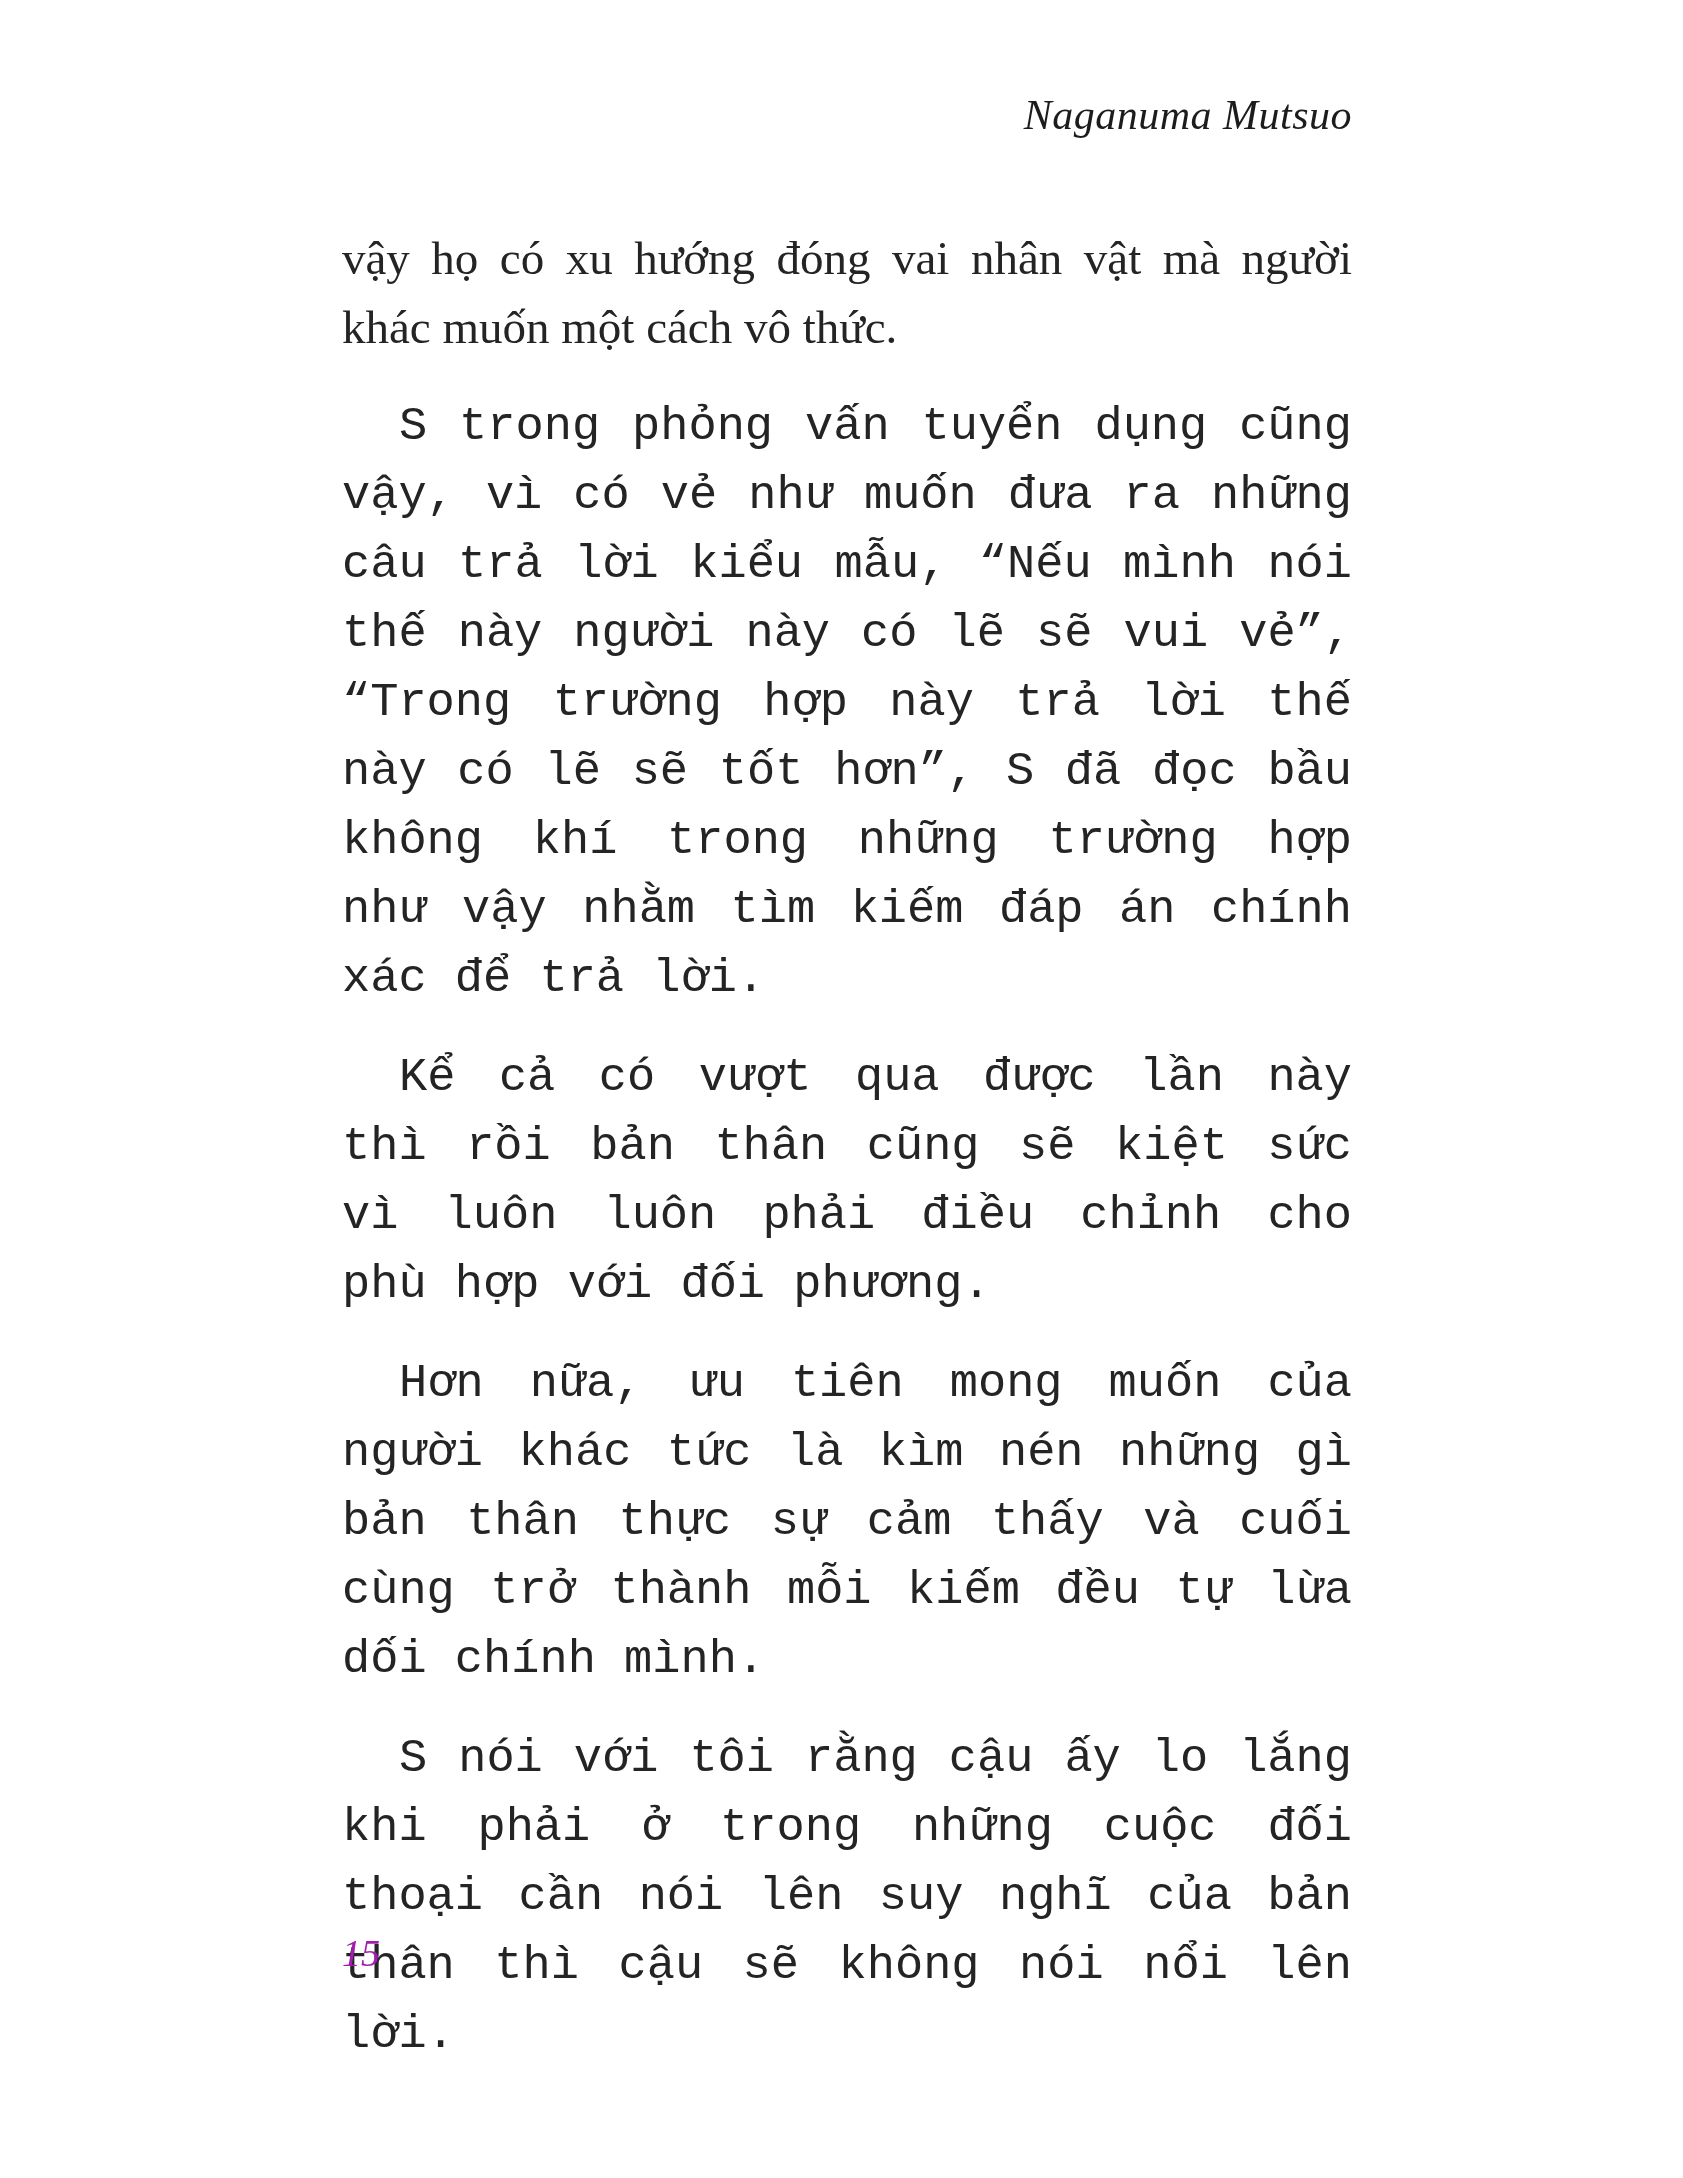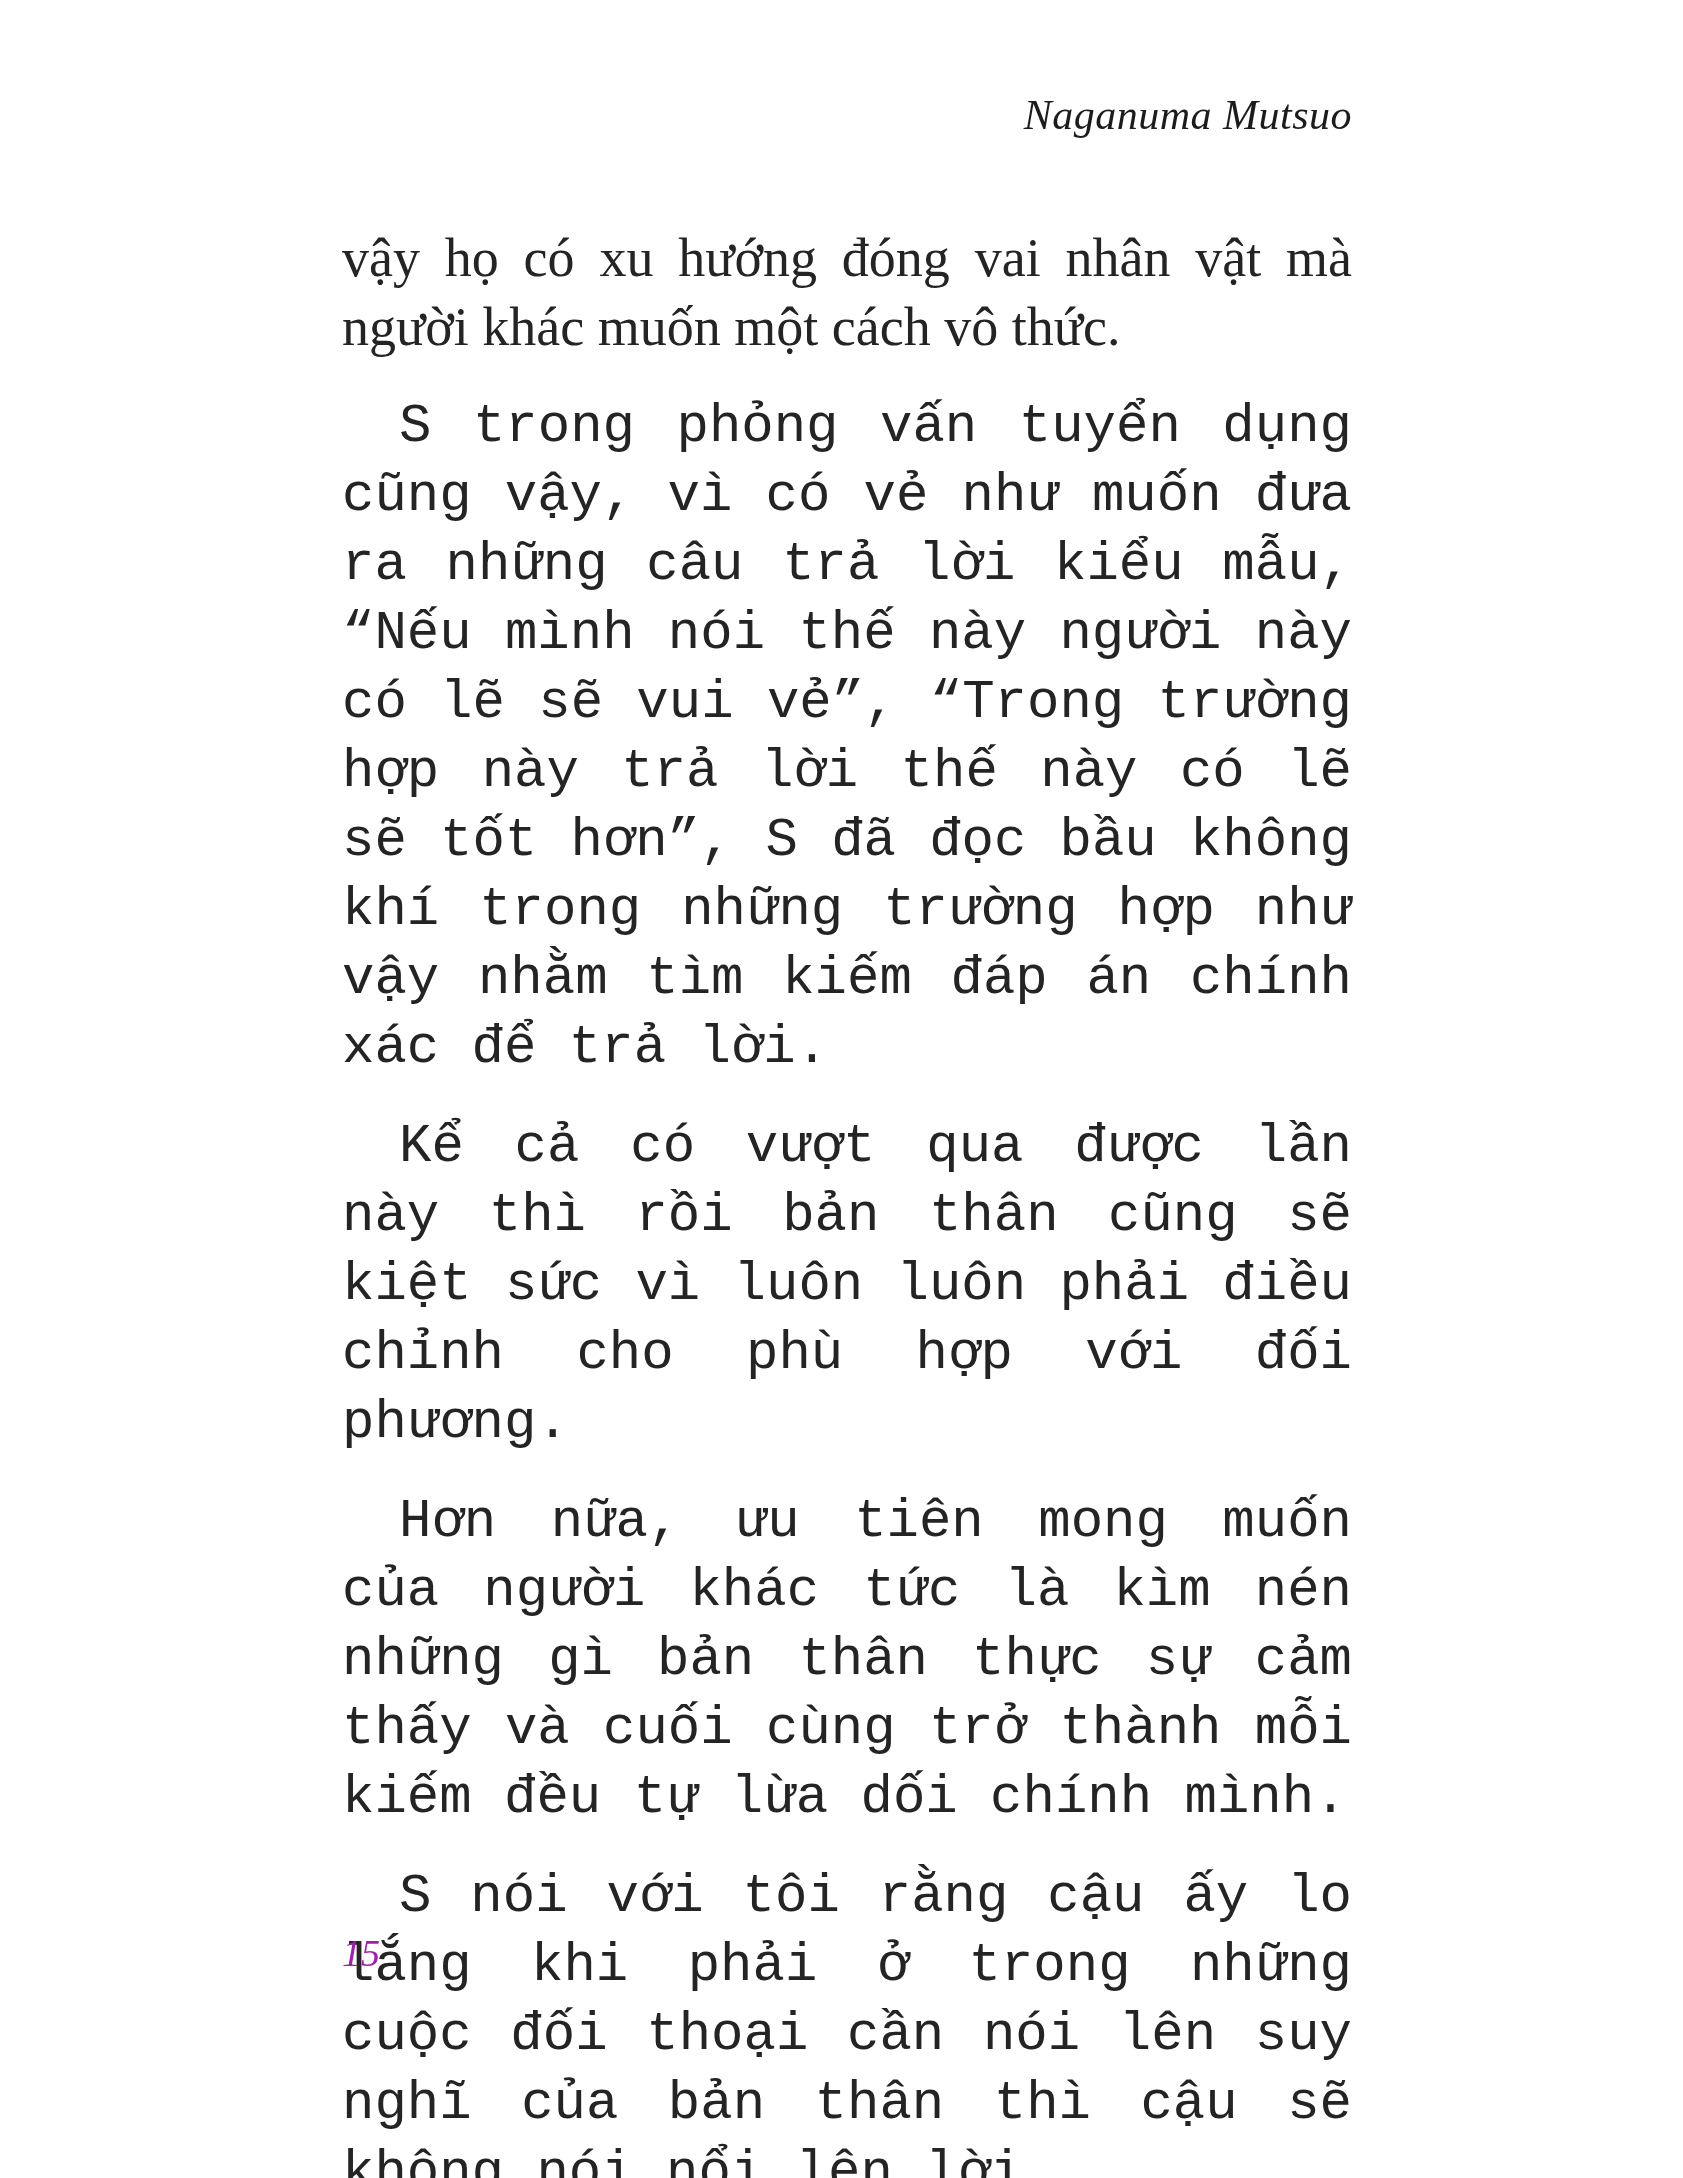--- a/index.html
+++ b/index.html
@@ -28,21 +28,21 @@
     letter-spacing: 0.5px;
   }
   .text-block {
     position: absolute;
     top: 224px;
     left: 342px;
     width: 1010px;
   }
   .text-block p {
     margin: 0 0 30px 0;
-    font-size: 54px;
+    font-size: 47px;
     line-height: 69px;
     text-align: justify;
     color: #242424;
   }
   .text-block p.indent {
     text-indent: 57px;
     font-family: Liberation Mono, monospace;
   }
   .text-block p.justify-last {
     text-align-last: justify;

